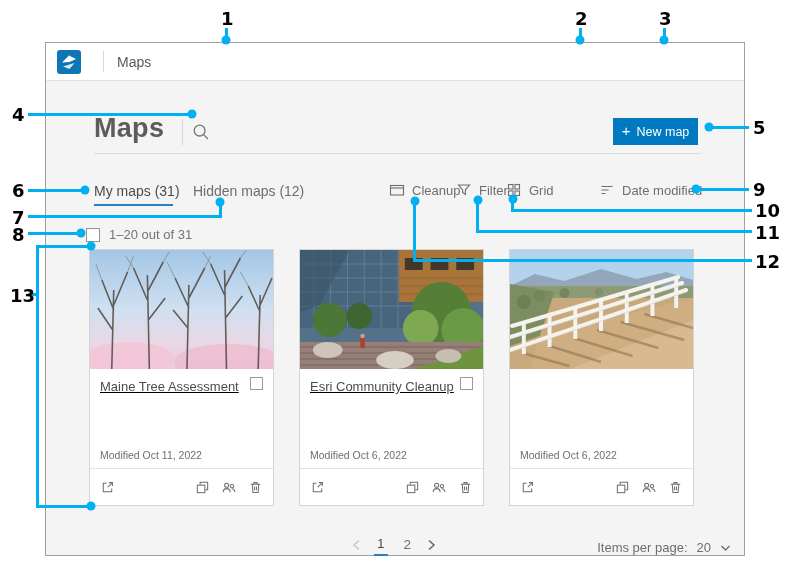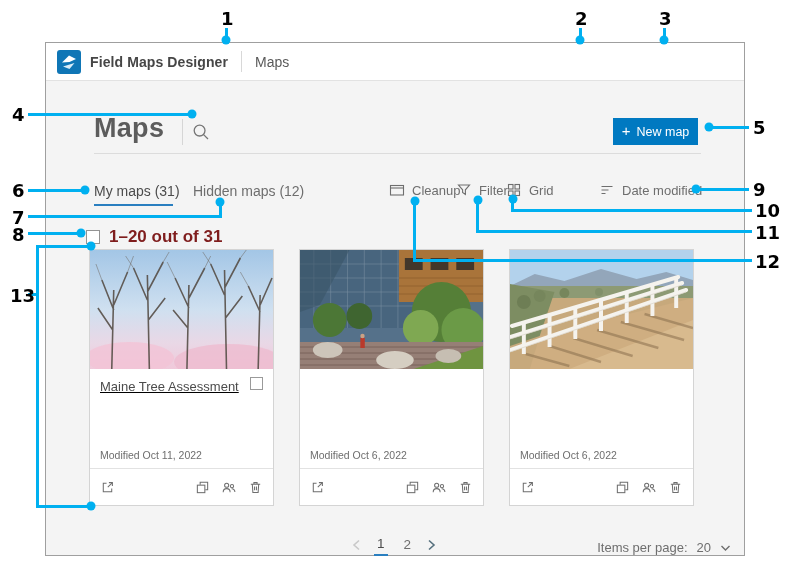--- a/index.html
+++ b/index.html
@@ -33,21 +33,21 @@
   .tab { position:absolute; top:140px; font-size:14px; cursor:pointer; }
   .tab-active { left:48px; color:#4c4c4c; }
   .tab-underline { position:absolute; left:48px; top:161px; width:79px; height:2px; background:#2a7fc0; }
   .tab-idle { left:147px; color:#6e6e6e; }
 
   .tool { position:absolute; top:139px; display:flex; align-items:center; gap:7px; font-size:13px; color:#6e6e6e; cursor:pointer; }
   .tool svg { stroke:#6e6e6e; fill:none; stroke-width:1.1; }
 
   .select-row { position:absolute; left:40px; top:184px; display:flex; align-items:center; gap:9px; }
   .checkbox { width:14px; height:14px; border:1px solid #949494; background:#fff; display:inline-block; cursor:pointer; }
-  .select-label { font-size:17px; color:#7f1d1d;font-weight:bold; }
+  .select-label { font-size:13px; color:#737373; }
 
   
   .card { position:absolute; top:206px; width:185px; height:257px; background:#fff; border:1px solid #d4d4d4; display:flex; flex-direction:column; cursor:pointer; }
   .card-1 { left:43px; } .card-2 { left:253px; } .card-3 { left:463px; }
   .thumb { width:100%; height:119px; flex:none; }
   .thumb svg { display:block; width:100%; height:100%; }
   .card-body { flex:1; position:relative; padding:8px 10px 0 10px; }
   .card-title-row { display:flex; justify-content:space-between; align-items:flex-start;text-decoration:underline; }
   .card-title { font-size:13px; color:#4c4c4c; line-height:1.25; padding-top:2px; }
   .card-check { width:13px; height:13px; border:1px solid #9a9a9a; background:#fff; flex:none; margin-left:6px; cursor:pointer; }
@@ -78,21 +78,20 @@
 
   <div class="window">
 
     <div class="topbar">
       <div class="tb-left">
         <svg class="logo" viewBox="0 0 24 24">
           <rect width="24" height="24" rx="3" fill="#0f76b6"></rect>
           <path d="M5 12.5 L12 5.5 L19 9 L12.5 12 Z" fill="#ffffff"></path>
           <path d="M6 16.5 L17.5 13 L12.5 19 Z" fill="#d9edf8"></path>
         </svg>
-        <span class="app-title">Field Maps Designer</span>
         <span class="vdiv"></span>
         <span class="nav-link">Maps</span>
       </div>
     </div>
 
     <h1 class="page-title">Maps</h1>
     <span class="title-div"></span>
     <span class="search-btn">
       <svg viewBox="0 0 20 20" width="20" height="20" fill="none" stroke="#767676" stroke-width="1.3">
         <circle cx="8.6" cy="8.6" r="5.4"></circle>
@@ -230,20 +229,24 @@
             </g>
           <path d="M115 119 L185 96 L185 119 Z" fill="#6f9440"></path>
           <ellipse cx="28" cy="100" rx="15" ry="8" fill="#cdc5ba"></ellipse>
           <ellipse cx="96" cy="110" rx="19" ry="9" fill="#d5cec2"></ellipse>
           <ellipse cx="150" cy="106" rx="13" ry="7" fill="#c6beb2"></ellipse>
           <rect x="61" y="88" width="4.5" height="10" fill="#b93a2b"></rect>
           <circle cx="63.2" cy="86" r="2.2" fill="#caa184"></circle>
         </svg>
       </div>
       <div class="card-body">
+        <div class="card-title-row">
+          <span class="card-title">Esri Community Cleanup</span>
+          <span class="card-check"></span>
+        </div>
         <span class="card-modified">Modified Oct 6, 2022</span>
       </div>
       <div class="card-footer">
         <svg width="15" height="15" viewBox="0 0 16 16">
           <path d="M7 3.5 H3.5 V12.5 H12.5 V9"></path>
             <path d="M9.5 2.8 H13.2 V6.5"></path>
             <path d="M13 3 L8.3 7.7"></path>
         </svg>
         <span class="cf-right">
           <svg width="15" height="15" viewBox="0 0 16 16">

